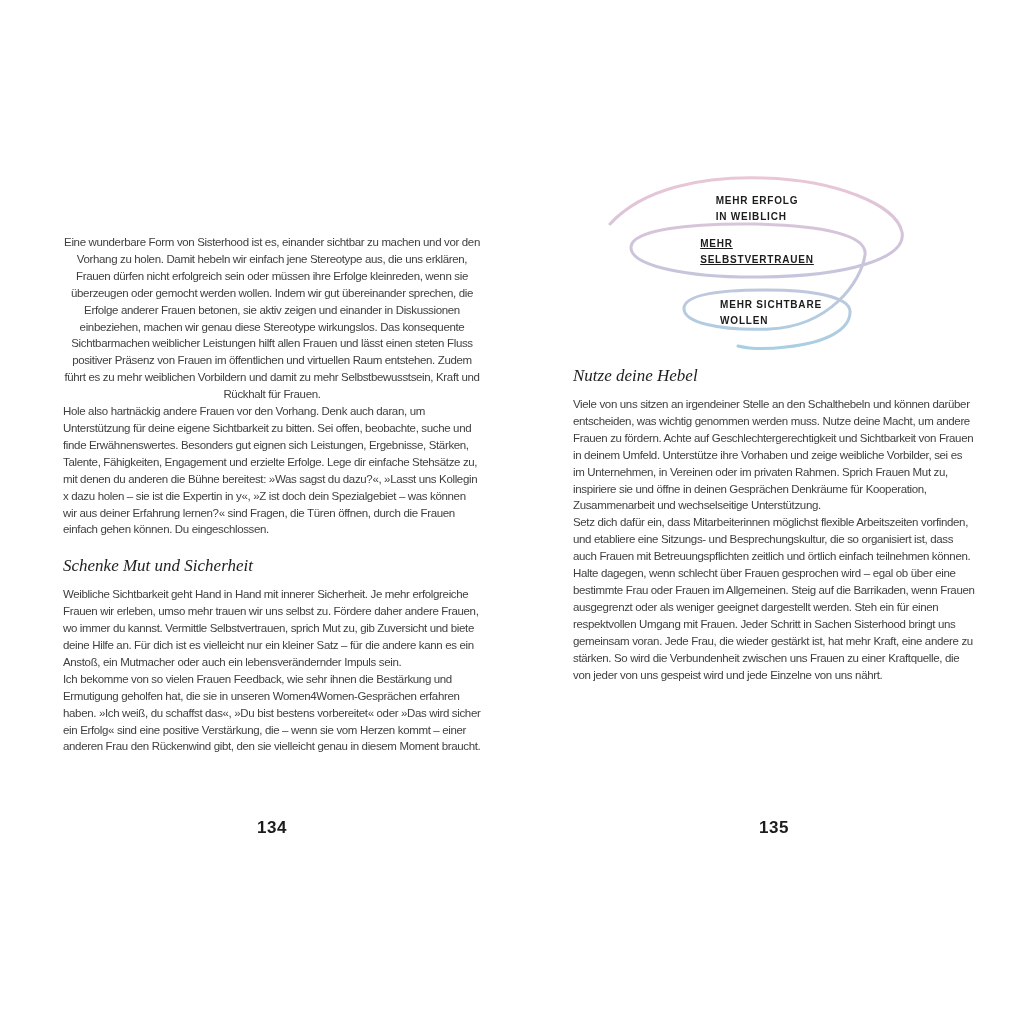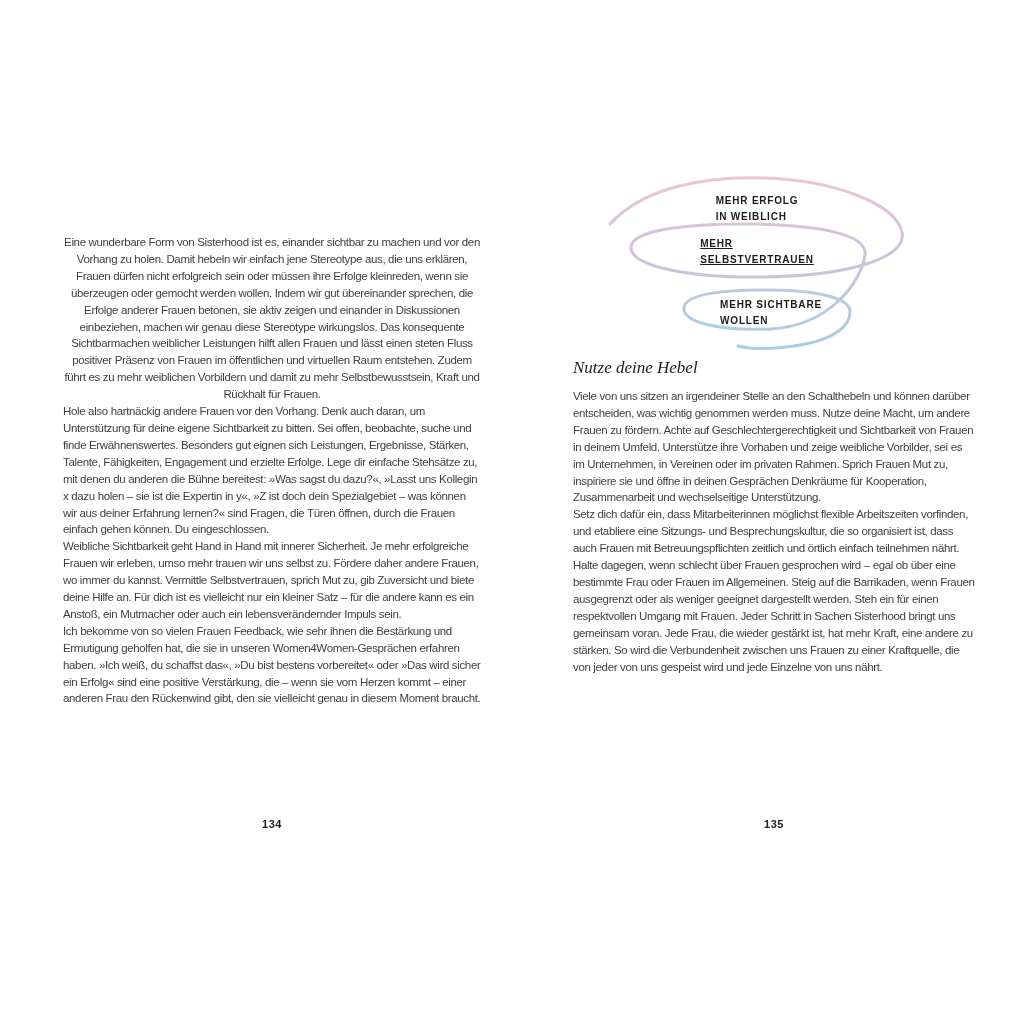--- a/index.html
+++ b/index.html
@@ -27,26 +27,26 @@
     color: #3f3f3f;
   }
   .col-left p.body.first { margin-top: 22px; text-align: center; }
 
   h2.serif-heading {
     margin: 18px 0 10px 0;
     font-family: "Liberation Serif", serif;
     font-style: italic; font-weight: 400;
     font-size: 17px; color: #1e1e1e;
   }
-  .col-right h2.serif-heading.first { margin-top: 0; }
+  .col-right h2.serif-heading.first { margin-top: 8px; }
   .col-right h2.serif-heading.second { margin-top: 20px; margin-bottom: 8px; }
 
   .folio {
     position: absolute; top: 818px;
-    font-size: 11px; font-weight: 700; color: #1c1c1c;
+    font-size: 17px; font-weight: 700; color: #1c1c1c;
     text-align: center; letter-spacing: 0.5px;
   }
   .folio-left  { left: 63px;  width: 418px; }
   .folio-right { left: 573px; width: 402px; }
 
   .illustration {
     position: absolute; left: 598px; top: 174px;
     width: 320px; height: 190px;
   }
   .illustration svg { position: absolute; left: 0; top: 0; }
@@ -63,20 +63,21 @@
   .swirl-label.l3 { top: 123px; margin-left: 14px; }
 </style>
 </head>
 <body>
 
 <div>
 
   <div class="page-col col-left">
     <p class="body first">Eine wunderbare Form von Sisterhood ist es, einander sichtbar zu machen und vor den Vorhang zu holen. Damit hebeln wir einfach jene Stereotype aus, die uns erklären, Frauen dürfen nicht erfolgreich sein oder müssen ihre Erfolge kleinreden, wenn sie überzeugen oder gemocht werden wollen. Indem wir gut übereinander sprechen, die Erfolge anderer Frauen betonen, sie aktiv zeigen und einander in Diskussionen einbeziehen, machen wir genau diese Stereotype wirkungslos. Das konsequente Sichtbarmachen weiblicher Leistungen hilft allen Frauen und lässt einen steten Fluss positiver Präsenz von Frauen im öffentlichen und virtuellen Raum entstehen. Zudem führt es zu mehr weiblichen Vorbildern und damit zu mehr Selbstbewusstsein, Kraft und Rückhalt für Frauen.</p>
     <p class="body">Hole also hartnäckig andere Frauen vor den Vorhang. Denk auch daran, um Unterstützung für deine eigene Sichtbarkeit zu bitten. Sei offen, beobachte, suche und finde Erwähnenswertes. Besonders gut eignen sich Leistungen, Ergebnisse, Stärken, Talente, Fähigkeiten, Engagement und erzielte Erfolge. Lege dir einfache Stehsätze zu, mit denen du anderen die Bühne bereitest: »Was sagst du dazu?«, »Lasst uns Kollegin x dazu holen – sie ist die Expertin in y«, »Z ist doch dein Spezialgebiet – was können wir aus deiner Erfahrung lernen?« sind Fragen, die Türen öffnen, durch die Frauen einfach gehen können. Du eingeschlossen.</p>
+    <h2 class="serif-heading">Schenke Mut und Sicherheit</h2>
     <p class="body">Weibliche Sichtbarkeit geht Hand in Hand mit innerer Sicherheit. Je mehr erfolgreiche Frauen wir erleben, umso mehr trauen wir uns selbst zu. Fördere daher andere Frauen, wo immer du kannst. Vermittle Selbstvertrauen, sprich Mut zu, gib Zuversicht und biete deine Hilfe an. Für dich ist es vielleicht nur ein kleiner Satz – für die andere kann es ein Anstoß, ein Mutmacher oder auch ein lebensverändernder Impuls sein.</p>
     <p class="body">Ich bekomme von so vielen Frauen Feedback, wie sehr ihnen die Bestärkung und Ermutigung geholfen hat, die sie in unseren Women4Women-Gesprächen erfahren haben. »Ich weiß, du schaffst das«, »Du bist bestens vorbereitet« oder »Das wird sicher ein Erfolg« sind eine positive Verstärkung, die – wenn sie vom Herzen kommt – einer anderen Frau den Rückenwind gibt, den sie vielleicht genau in diesem Moment braucht.</p>
   </div>
 
   <div class="illustration">
     <svg width="320" height="190" viewBox="0 0 320 190">
       <defs>
         <linearGradient id="swirlGrad" x1="0" y1="0" x2="0" y2="1">
           <stop offset="0" stop-color="#eac6d6"></stop>
           <stop offset="0.45" stop-color="#cdc3db"></stop>
@@ -107,20 +108,20 @@
     </div>
     <div class="swirl-label l3">
       <span>MEHR SICHTBARE</span><br>
       <span>WOLLEN</span>
     </div>
   </div>
 
   <div class="page-col col-right">
     <h2 class="serif-heading first">Nutze deine Hebel</h2>
     <p class="body">Viele von uns sitzen an irgendeiner Stelle an den Schalthebeln und können darüber entscheiden, was wichtig genommen werden muss. Nutze deine Macht, um andere Frauen zu fördern. Achte auf Geschlechtergerechtigkeit und Sichtbarkeit von Frauen in deinem Umfeld. Unterstütze ihre Vorhaben und zeige weibliche Vorbilder, sei es im Unternehmen, in Vereinen oder im privaten Rahmen. Sprich Frauen Mut zu, inspiriere sie und öffne in deinen Gesprächen Denkräume für Kooperation, Zusammenarbeit und wechselseitige Unterstützung.</p>
-    <p class="body">Setz dich dafür ein, dass Mitarbeiterinnen möglichst flexible Arbeitszeiten vorfinden, und etabliere eine Sitzungs- und Besprechungskultur, die so organisiert ist, dass auch Frauen mit Betreuungspflichten zeitlich und örtlich einfach teilnehmen nährt.</p>
+    <p class="body">Setz dich dafür ein, dass Mitarbeiterinnen möglichst flexible Arbeitszeiten vorfinden, und etabliere eine Sitzungs- und Besprechungskultur, die so organisiert ist, dass auch Frauen mit Betreuungspflichten zeitlich und örtlich einfach teilnehmen können.</p>
     <p class="body">Halte dagegen, wenn schlecht über Frauen gesprochen wird – egal ob über eine bestimmte Frau oder Frauen im Allgemeinen. Steig auf die Barrikaden, wenn Frauen ausgegrenzt oder als weniger geeignet dargestellt werden. Steh ein für einen respektvollen Umgang mit Frauen. Jeder Schritt in Sachen Sisterhood bringt uns gemeinsam voran. Jede Frau, die wieder gestärkt ist, hat mehr Kraft, eine andere zu stärken. So wird die Verbundenheit zwischen uns Frauen zu einer Kraftquelle, die von jeder von uns gespeist wird und jede Einzelne von uns nährt.</p>
   </div>
 
   <div class="folio folio-left">134</div>
   <div class="folio folio-right">135</div>
 
 </div>
 
 </body></html>

